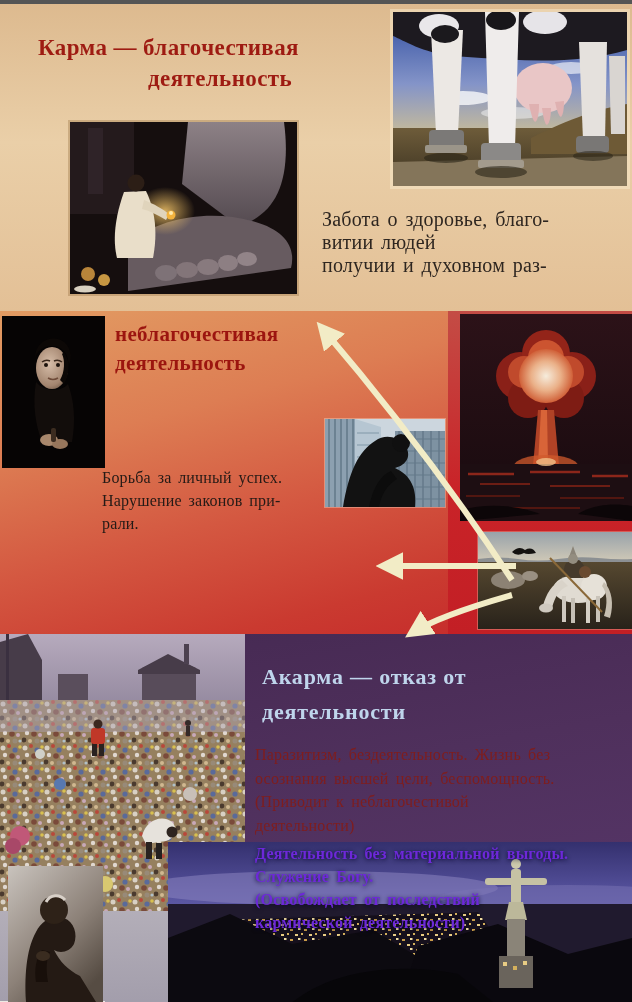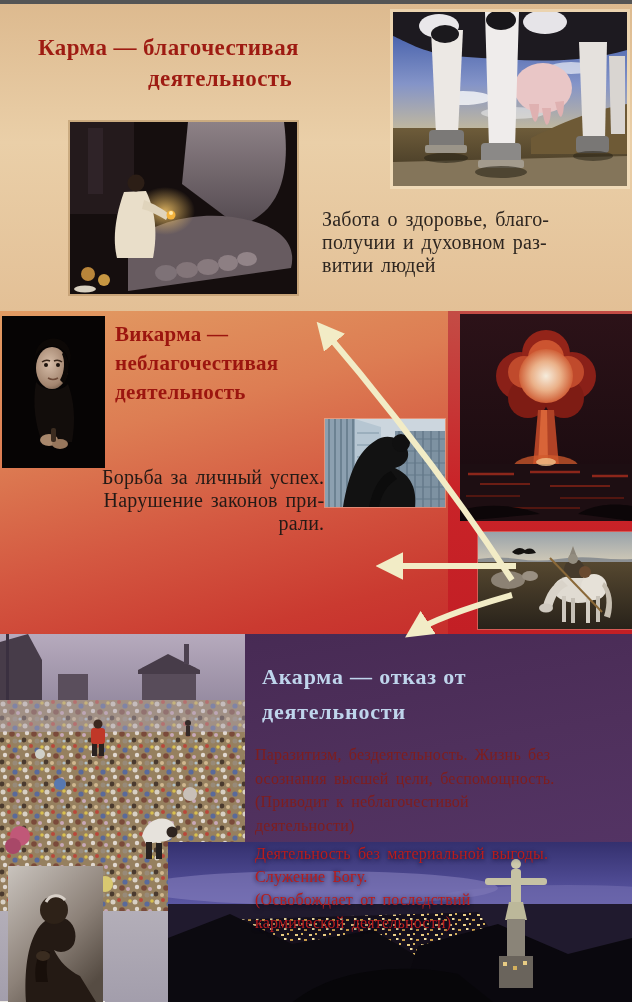--- a/index.html
+++ b/index.html
@@ -34,28 +34,28 @@
   .ph-rio{left:168px;top:838px;width:464px;height:164px;}
   
   .txt{position:absolute;z-index:10;}
   .karma-title{left:38px;top:28px;font-size:23px;font-weight:bold;color:#9e1b12;
     line-height:31px;letter-spacing:.4px;}
   .karma-title .l2{display:block;margin-left:110px;}
   .karma-caption{left:322px;top:204px;font-size:20px;color:#2e2620;line-height:23px;
     word-spacing:2.5px;letter-spacing:.2px;}
   .vikarma-title{left:115px;top:316px;font-size:21px;font-weight:bold;color:#9c150f;
     line-height:29px;letter-spacing:.3px;}
-  .vikarma-caption{left:102px;top:462px;font-size:20px;color:#241a16;line-height:23px;
-    word-spacing:2.5px;letter-spacing:.2px;text-align:right;}
+  .vikarma-caption{left:102px;top:462px;font-size:16px;color:#241a16;line-height:23px;
+    word-spacing:2.5px;letter-spacing:.2px;}
   .akarma-title{left:262px;top:655px;font-size:22px;font-weight:bold;color:#bfd5ec;
     line-height:35px;letter-spacing:.8px;}
   .akarma-caption1{left:255px;top:739px;font-size:16px;color:#7f1d1d;line-height:23.5px;
     word-spacing:3px;letter-spacing:.2px;}
-  .akarma-caption2{left:255px;top:838px;font-size:16px;color:#b91c1c;line-height:23px;
-    word-spacing:3px;letter-spacing:.2px;text-shadow:0 1px 4px rgba(8,8,40,.9);}
+  .akarma-caption2{left:255px;top:838px;font-size:16px;color:#6d28d9;line-height:23px;
+    word-spacing:3px;letter-spacing:.2px;text-shadow:0 1px 4px rgba(8,8,40,.9);font-weight:bold;}
   .line{display:block;}
   
   #arrows{position:absolute;left:0;top:0;width:632px;height:1002px;z-index:20;pointer-events:none;}
 </style>
 </head>
 <body>
 
 <div id="page">
 
   <div class="bg-karma"></div>
@@ -143,22 +143,22 @@
       <rect x="183" y="124" width="33" height="17" rx="4" fill="#797775"></rect>
       <path d="M216 44 L 232 44 L 232 122 L 218 122 Z" fill="#d9d5d1"></path>
       <ellipse cx="53" cy="146" rx="22" ry="5" fill="#2a2418" opacity=".6"></ellipse>
       <ellipse cx="108" cy="160" rx="26" ry="6" fill="#2a2418" opacity=".6"></ellipse>
       <ellipse cx="200" cy="144" rx="20" ry="5" fill="#2a2418" opacity=".55"></ellipse>
     </svg>
   </div>
 
   <p class="txt karma-caption" style="margin:0;">
     <span class="line">Забота о здоровье, благо-</span>
+    <span class="line">витии людей</span>
     <span class="line">получии и духовном раз-</span>
-    <span class="line">витии людей</span>
   </p>
 
   <div class="photo ph-portrait">
     <svg width="103" height="152" viewBox="0 0 103 152">
       <defs>
         <radialGradient id="faceG" cx=".42" cy=".4" r=".75">
           <stop offset="0" stop-color="#d6bda8"></stop>
             <stop offset=".7" stop-color="#a3856f"></stop>
             <stop offset="1" stop-color="#5e4a3a"></stop>
         </radialGradient>
@@ -173,21 +173,20 @@
       <path d="M52 45 q 4 -2 8 1" stroke="#3a281c" stroke-width="1.5" fill="none"></path>
       <path d="M46 62 q 5 3 10 0" stroke="#6e4a38" stroke-width="1.5" fill="none"></path>
       <path d="M34 66 C 30 90 34 110 40 126 L 70 126 C 74 104 72 84 66 68 C 60 76 42 76 34 66 Z" fill="#120d0b"></path>
       <ellipse cx="47" cy="124" rx="9" ry="6" fill="#a8876c"></ellipse>
       <ellipse cx="58" cy="128" rx="8" ry="5" fill="#97765c"></ellipse>
       <rect x="49" y="112" width="5" height="14" rx="2" fill="#3c2c20"></rect>
     </svg>
   </div>
 
   <h2 class="txt vikarma-title" style="margin:0;">
-    <span class="line">Викарма —</span>
     <span class="line">неблагочестивая</span>
     <span class="line">деятельность</span>
   </h2>
 
   <p class="txt vikarma-caption" style="margin:0;">
     <span class="line">Борьба за личный успех.</span>
     <span class="line">Нарушение законов при-</span>
     <span class="line">рали.</span>
   </p>
 

